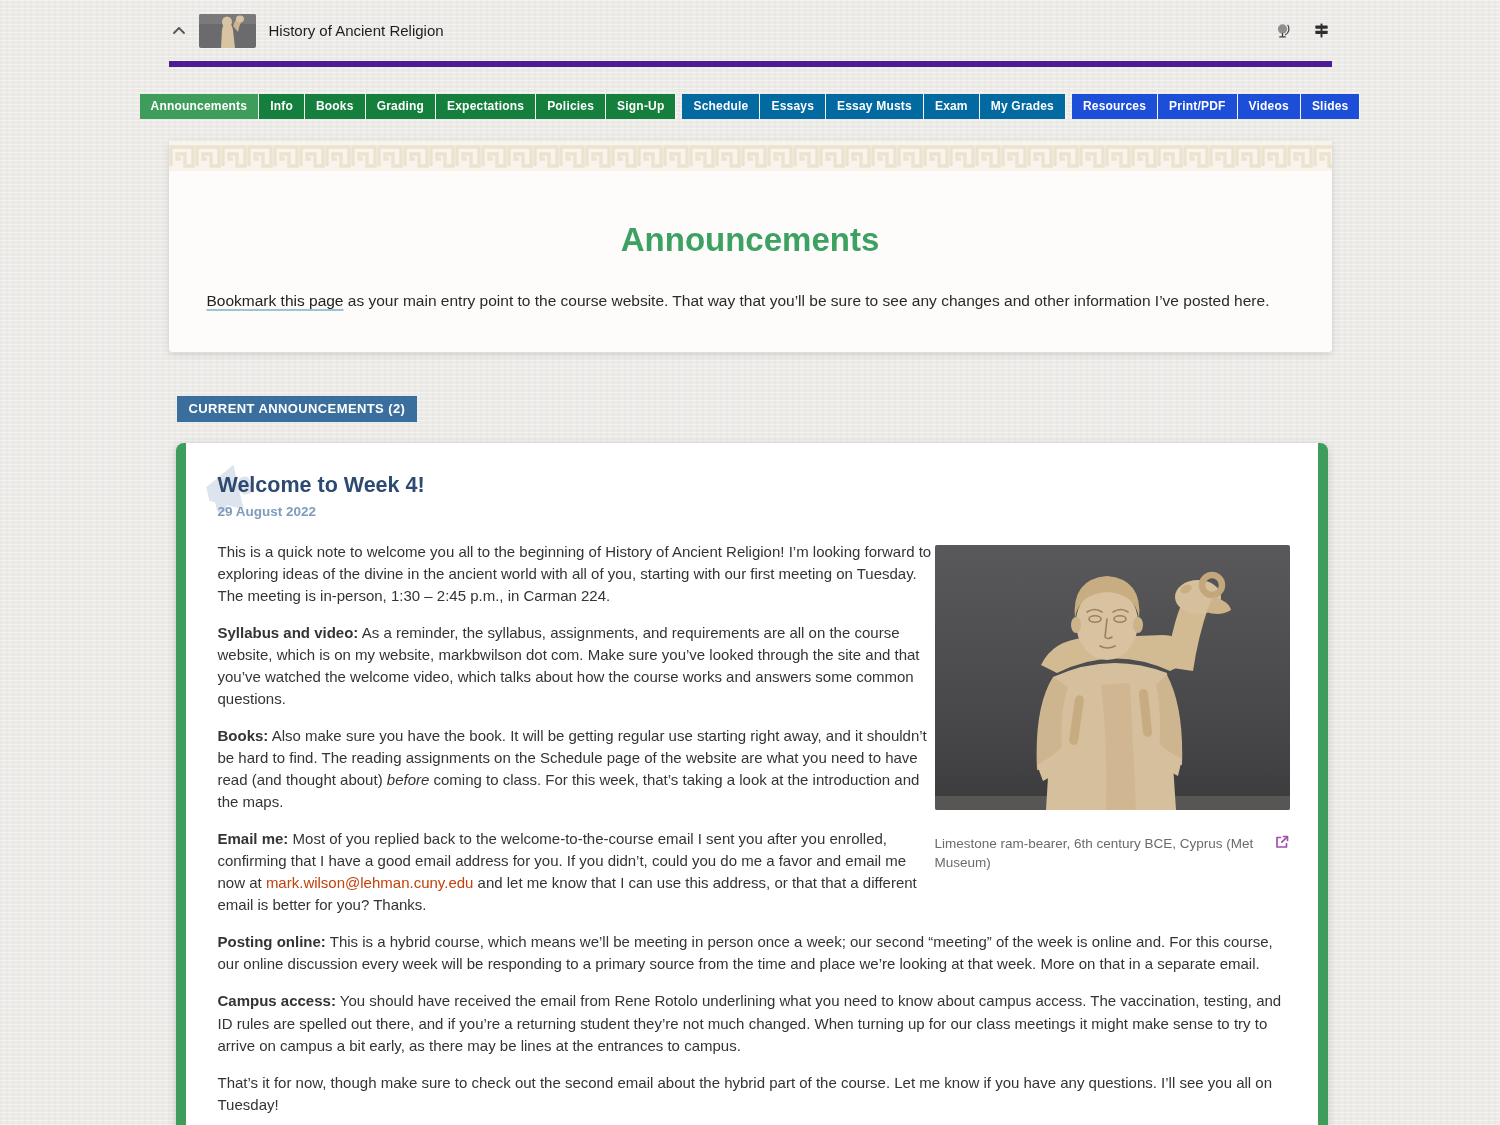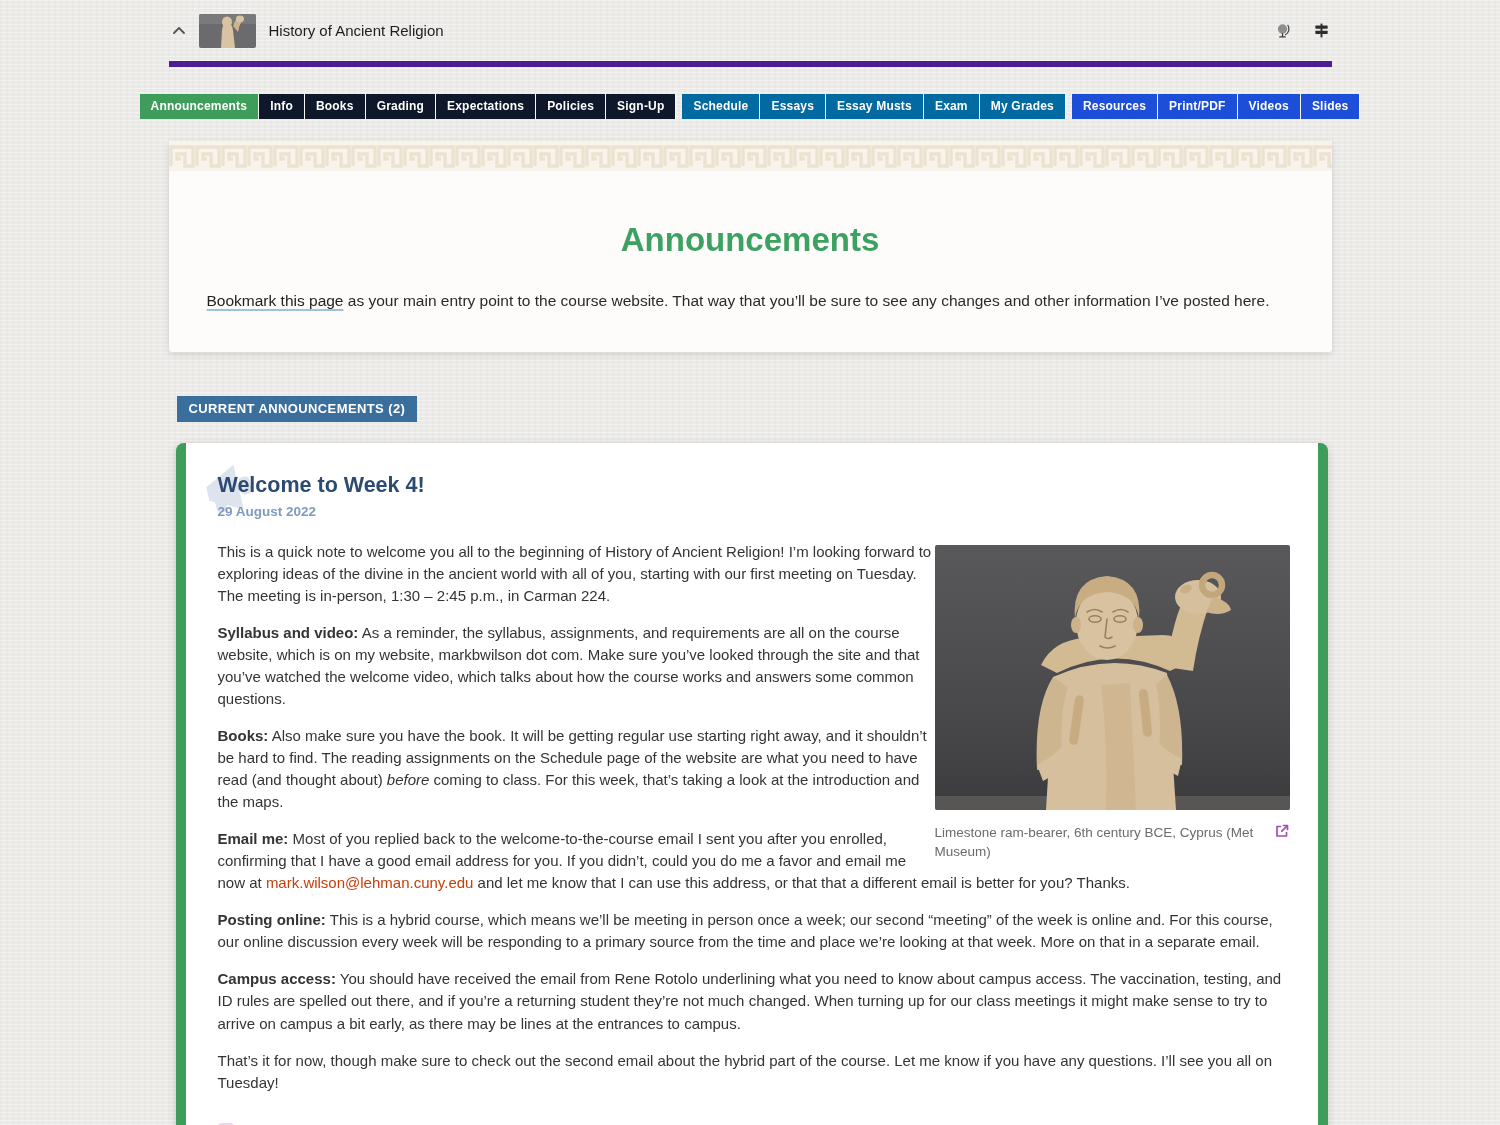--- a/index.html
+++ b/index.html
@@ -19,21 +19,21 @@
   .logo-thumb{width:57px;height:34px;border-radius:2px;display:block;}
   .site-title{font-size:15px;color:#1e1e1e;margin-left:13px;}
   .header-spacer{flex:1;}
   .hdr-icon{background:none;border:none;cursor:pointer;padding:2px;margin-left:18px;display:flex;color:#3c3c3c;}
 
   
   .nav-tabs{display:flex;justify-content:center;margin-top:27px;}
   .tab{border:none;cursor:pointer;color:#fff;font-family:"Liberation Sans",sans-serif;
        font-size:12px;font-weight:bold;padding:5px 11px 6px;letter-spacing:.2px;white-space:nowrap;
        border-right:1px solid #f7f6f3;}
-  .tab.main{background:#0f172a;}
+  .tab.main{background:#15803d;}
   .tab.active{background:#3f9d5c;}
   .tab.mid{background:#0369a1;}
   .tab.light{background:#1d4ed8;}
   .tab.group-start{margin-left:6px;}
 
   
   .hero-card{margin-top:22px;background:#fdfcfb;border-radius:3px;box-shadow:0 2px 7px rgba(0,0,0,.13);}
   .meander{display:block;width:100%;height:30px;}
   .hero-title{margin:50px 0 0;text-align:center;font-size:33px;font-weight:bold;color:#3da162;}
   .hero-intro{margin:31px 38px 0;padding-bottom:40px;font-size:15.5px;color:#2a2a2a;line-height:1.4;}
@@ -51,21 +51,21 @@
   .megaphone-mark{position:absolute;left:-16px;top:-12px;width:56px;height:56px;transform:rotate(-13deg);color:#dde4ed;}
   .ann-title{position:relative;margin:0;font-size:21.5px;font-weight:bold;color:#2d4a70;}
   .ann-date{position:relative;margin-top:6px;font-size:13.5px;font-weight:bold;color:#7e9bbd;}
   .ann-body{margin-top:22px;font-size:15px;line-height:1.47;color:#343434;}
   .ann-body p{margin:0 0 15px;}
   .ann-body .b{font-weight:bold;}
   .ann-body .i{font-style:italic;}
   .ann-body a{color:#c2410c;text-decoration:none;}
   .ann-figure{float:right;width:355px;margin:4px 0 10px 26px;}
   .fig-img{display:block;width:355px;height:265px;border-radius:2px;}
-  .fig-caption{margin-top:13px;display:flex;gap:0;font-size:13.5px;color:#6b6b6b;line-height:1.45;}
+  .fig-caption{margin-top:24px;display:flex;gap:0;font-size:13.5px;color:#6b6b6b;line-height:1.45;}
   .fig-caption .cap-text{flex:1;}
   .ext-link-btn{background:none;border:none;cursor:pointer;padding:0;display:flex;align-items:flex-start;color:#a24fb0;}
   .schedule-row{margin-top:26px;display:flex;align-items:center;gap:9px;}
   .schedule-row a{color:#8e2fa3;font-size:15px;text-decoration:none;}
 </style>
 </head>
 <body>
 
 <div class="container">
 

